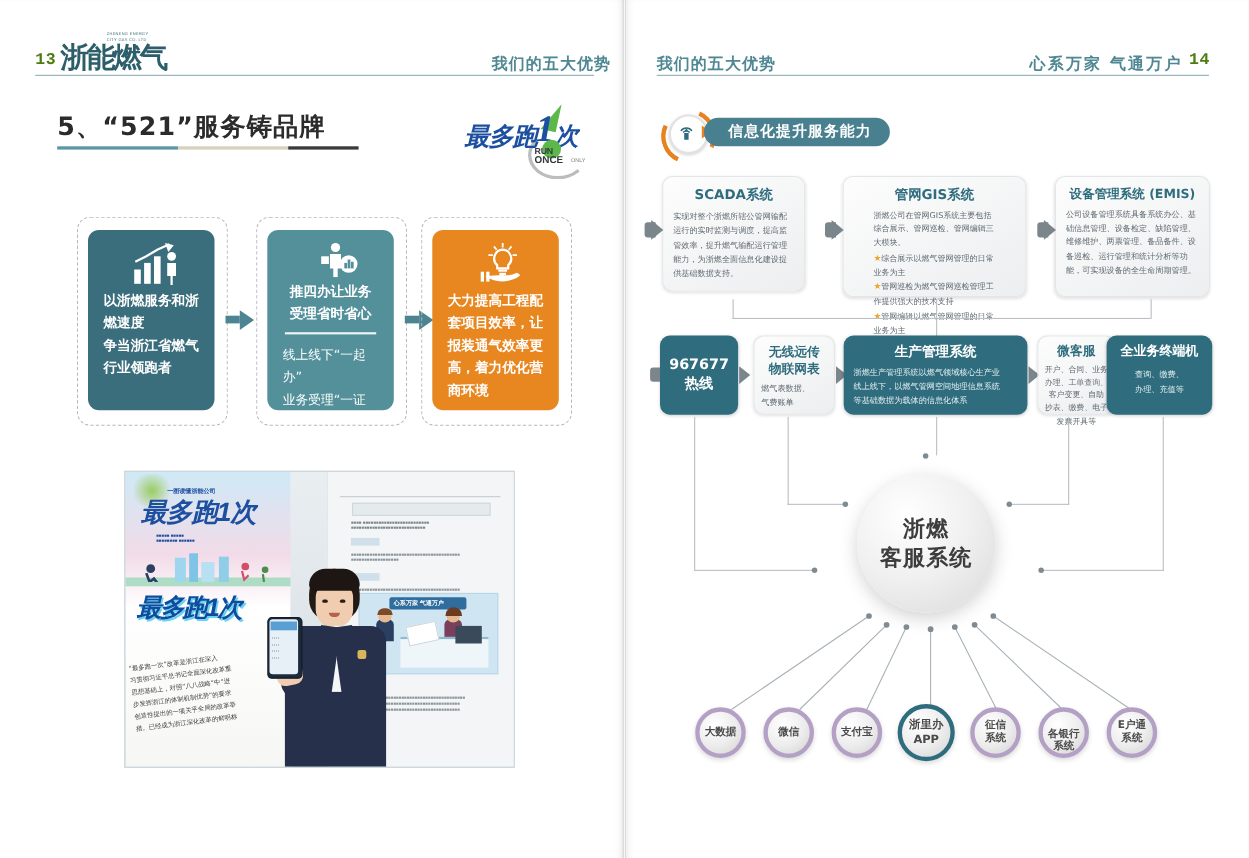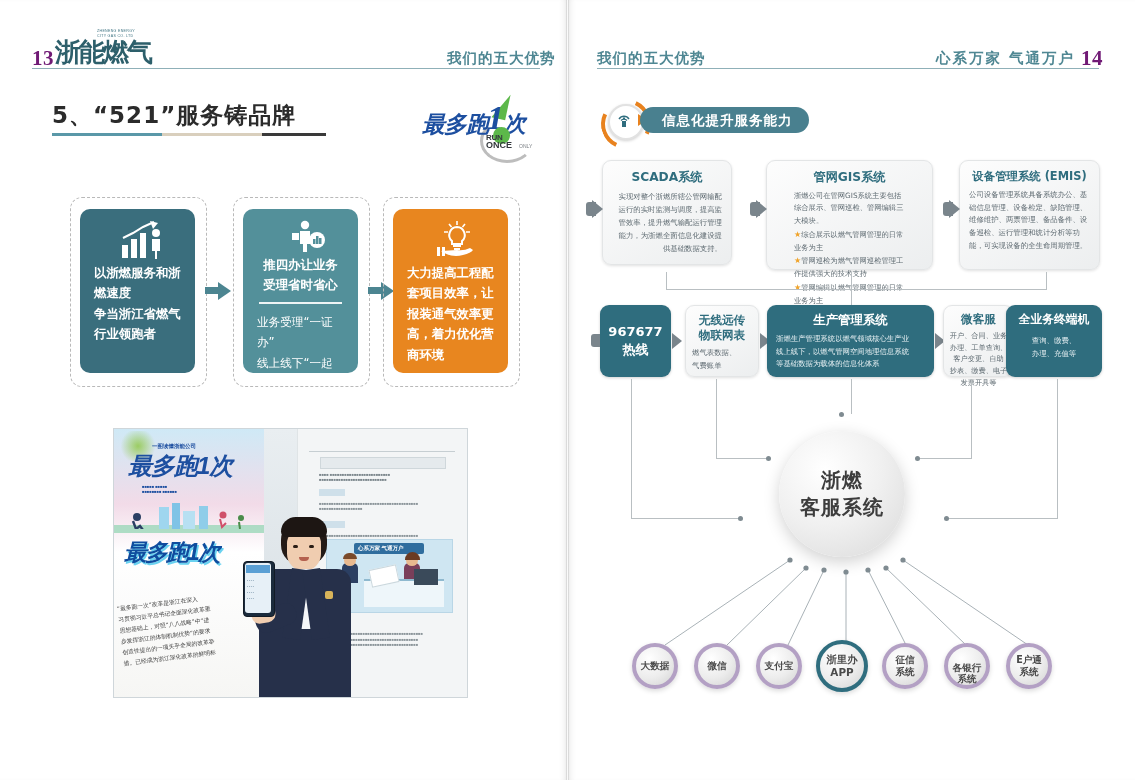--- a/index.html
+++ b/index.html
@@ -16,21 +16,21 @@
   .page{position:absolute;top:0;height:780px;background:#fff;}
   .page-left{left:0;width:567px;box-shadow:inset -6px 0 10px -8px rgba(0,0,0,.25);}
   .page-right{left:568px;width:567px;box-shadow:inset 6px 0 10px -8px rgba(0,0,0,.25);}
   .gutter{position:absolute;left:566px;top:0;width:3px;height:780px;
     background:linear-gradient(to right,rgba(0,0,0,.10),rgba(0,0,0,.02),rgba(0,0,0,.10));}
 
   
   .hdr{position:absolute;color:#5b8a94;font-weight:bold;}
   .hdr-rule{position:absolute;height:1px;background:#8fb0b8;}
 
-  .pg-num{font-family:Liberation Serif, serif;font-size:21px;color:#701a75;letter-spacing:.5px;}
+  .pg-num{font-family:Liberation Mono, monospace;font-size:15px;color:#4d7c0f;letter-spacing:.5px;}
   .hdr-cn{font-family:"DejaVu Sans","Liberation Sans",sans-serif;font-size:14.5px;color:#4f8793;letter-spacing:1px;}
 
   
   .logo-box{position:absolute;left:55px;top:33px;width:110px;height:32px;}
   .logo-cn{position:absolute;left:0;top:2px;font-size:26px;color:#2d5f6b;font-weight:bold;
      font-family:"DejaVu Serif","Liberation Serif",serif;letter-spacing:-2px;}
   .logo-en{position:absolute;left:42px;top:-4px;font-size:3.6px;color:#3c7280;line-height:4.6px;
      font-family:"Liberation Sans",sans-serif;letter-spacing:.3px;}
 
   
@@ -192,22 +192,22 @@
         <rect x="25" y="16" width="2.5" height="8" fill="#53909a"></rect>
         <rect x="28" y="18" width="2.5" height="6" fill="#53909a"></rect>
       </svg>
     </div>
     <div class="card-t" style="text-align:center;">
       <div>推四办让业务</div>
       <div>受理省时省心</div>
     </div>
     <div class="card-sep"></div>
     <div class="card-sub">
+      <div>线上线下“一起办”</div>
       <div>业务受理“一证办”</div>
-      <div>线上线下“一起办”</div>
       <div>申请通气“马上办”</div>
       <div>服务上门“现场办”</div>
     </div>
   </div>
 
   <div class="arrow-stem" style="left:368px;top:287px;width:13px;"></div>
   <div class="arrow" style="left:381px;top:282px;"></div>
 
   <div class="dash" style="left:383px;top:197px;width:135px;height:188px;"></div>
   <div class="card" style="left:393px;top:209px;width:115px;height:164px;background:#e8861f;">
@@ -336,21 +336,21 @@
       <path d="M5 8.5 a4 4 0 0 1 6 0" stroke="#2f6d7e" stroke-width="1.3" fill="none"></path>
       <circle cx="8" cy="6.4" r="1.1" fill="#2f6d7e"></circle>
       <path d="M6 9 h4 v6 h-4 z" fill="#2f6d7e"></path>
     </svg>
   </div>
   <div class="banner-tri"></div>
   <div class="banner">信息化提升服务能力</div>
 
   <div class="sysbox sysbox-light" style="left:602px;top:160px;width:130px;height:105px;padding:8px 9px;">
     <div class="sys-title" style="color:#2f6d7e;font-size:12.2px;margin-bottom:5px;">SCADA系统</div>
-    <div class="sys-body" style="font-size:7.4px;color:#5f6b72;line-height:1.75;text-align:right;">实现对整个浙燃所辖公管网输配运行的实时监测与调度，提高监管效率，提升燃气输配运行管理能力，为浙燃全面信息化建设提供基础数据支持。</div>
+    <div class="sys-body" style="font-size:7.4px;color:#5f6b72;line-height:1.75;">实现对整个浙燃所辖公管网输配运行的实时监测与调度，提高监管效率，提升燃气输配运行管理能力，为浙燃全面信息化建设提供基础数据支持。</div>
   </div>
   <div class="tab-nub" style="left:592px;top:200px;border-top:9px solid transparent;border-bottom:9px solid transparent;border-left:11px solid #7a858c;"></div>
   <div style="position:absolute;left:586px;top:202px;width:10px;height:14px;background:#7a858c;border-radius:3px 0 0 3px;"></div>
 
   <div class="sysbox sysbox-light" style="left:766px;top:160px;width:167px;height:110px;padding:8px 27px;">
     <div class="sys-title" style="color:#2f6d7e;font-size:12.2px;margin-bottom:4px;">管网GIS系统</div>
     <div class="sys-body" style="font-size:7.3px;color:#5f6b72;line-height:1.7;">浙燃公司在管网GIS系统主要包括综合展示、管网巡检、管网编辑三大模块。</div>
     <div class="sys-body" style="font-size:7.3px;color:#5f6b72;line-height:1.72;margin-top:1px;">
       <div><span class="star">★</span><span>综合展示以燃气管网管理的日常业务为主</span></div>
       <div><span class="star">★</span><span>管网巡检为燃气管网巡检管理工作提供强大的技术支持</span></div>

